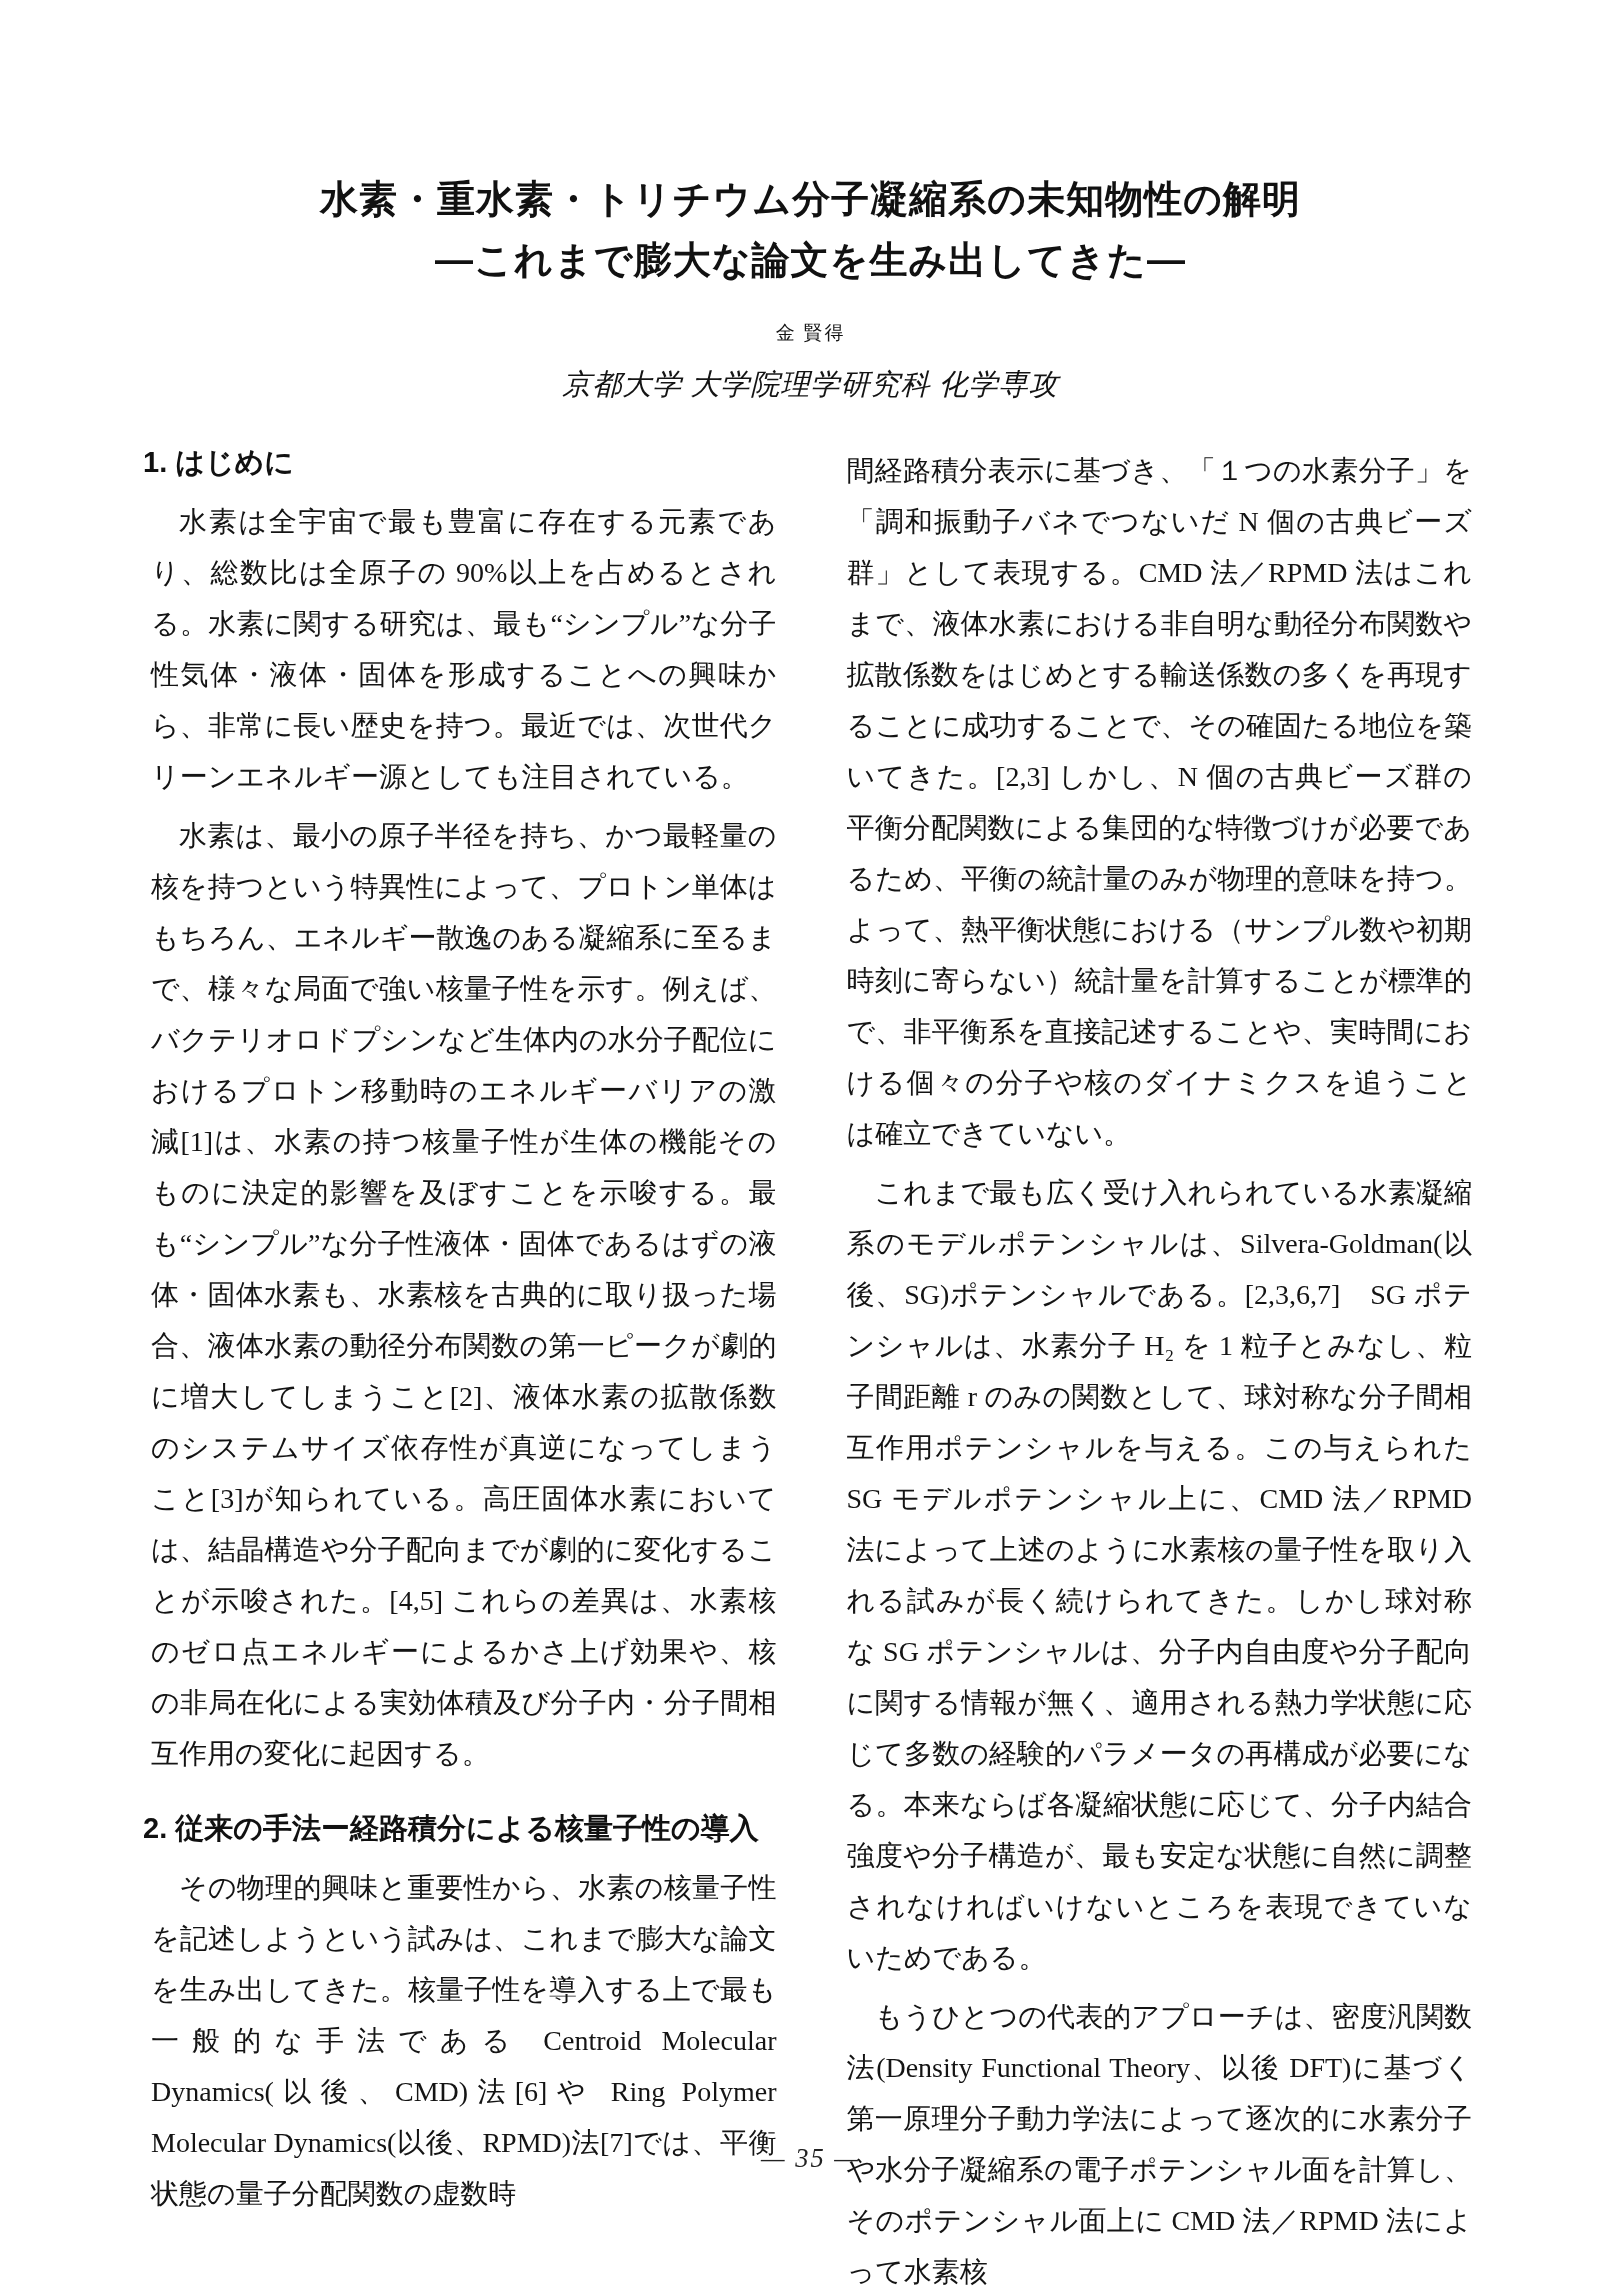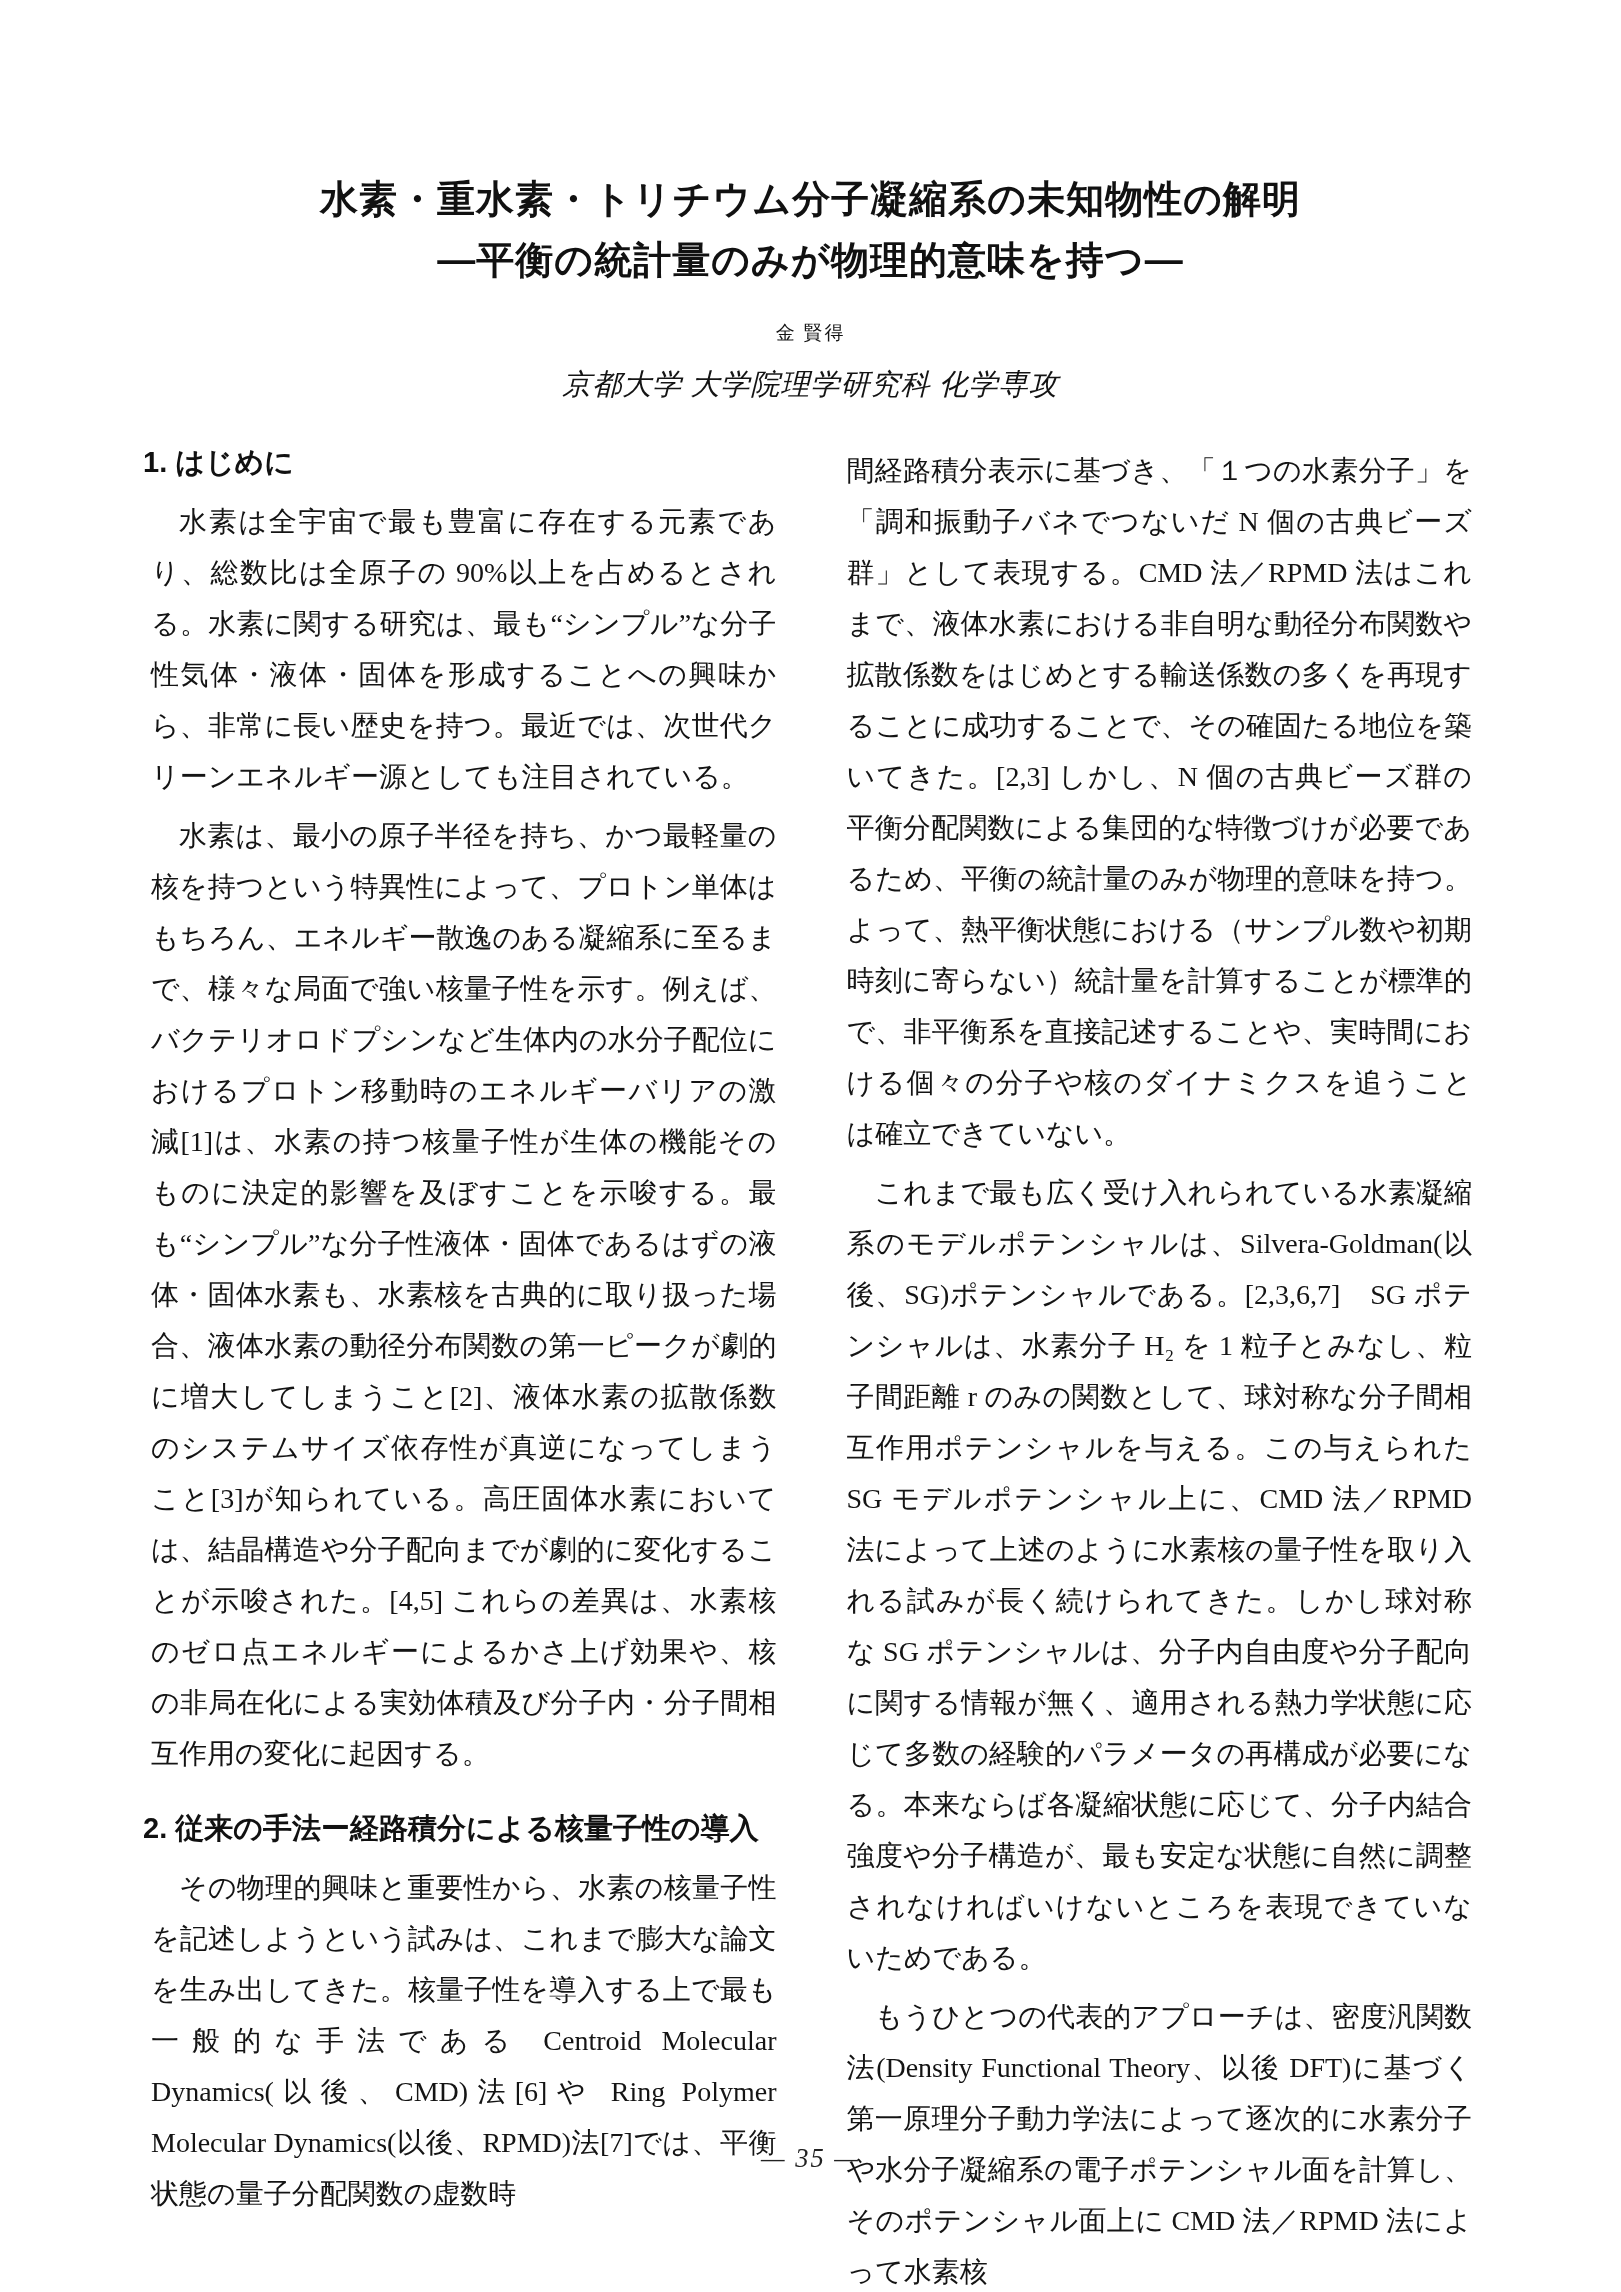--- a/index.html
+++ b/index.html
@@ -91,21 +91,21 @@
     font-style: italic;
   }
 </style>
 </head>
 <body>
 
 <div class="page">
 
   <header class="doc-header">
     <div class="title-line">水素・重水素・トリチウム分子凝縮系の未知物性の解明</div>
-    <div class="title-line">—平衡の統計量のみが物理的意味を持つ—</div>
+    <div class="title-line">—これまで膨大な論文を生み出してきた—</div>
     <div class="author">金 賢得</div>
     <div class="affiliation">京都大学 大学院理学研究科 化学専攻</div>
   </header>
 
   <main class="columns">
 
     <section class="column">
       <h2 class="section-heading">1. はじめに</h2>
       <p class="para indent">水素は全宇宙で最も豊富に存在する元素であり、総数比は全原子の 90%以上を占めるとされる。水素に関する研究は、最も“シンプル”な分子性気体・液体・固体を形成することへの興味から、非常に長い歴史を持つ。最近では、次世代クリーンエネルギー源としても注目されている。</p>
       <p class="para indent">水素は、最小の原子半径を持ち、かつ最軽量の核を持つという特異性によって、プロトン単体はもちろん、エネルギー散逸のある凝縮系に至るまで、様々な局面で強い核量子性を示す。例えば、バクテリオロドプシンなど生体内の水分子配位におけるプロトン移動時のエネルギーバリアの激減[1]は、水素の持つ核量子性が生体の機能そのものに決定的影響を及ぼすことを示唆する。最も“シンプル”な分子性液体・固体であるはずの液体・固体水素も、水素核を古典的に取り扱った場合、液体水素の動径分布関数の第一ピークが劇的に増大してしまうこと[2]、液体水素の拡散係数のシステムサイズ依存性が真逆になってしまうこと[3]が知られている。高圧固体水素においては、結晶構造や分子配向までが劇的に変化することが示唆された。[4,5] これらの差異は、水素核のゼロ点エネルギーによるかさ上げ効果や、核の非局在化による実効体積及び分子内・分子間相互作用の変化に起因する。</p>

